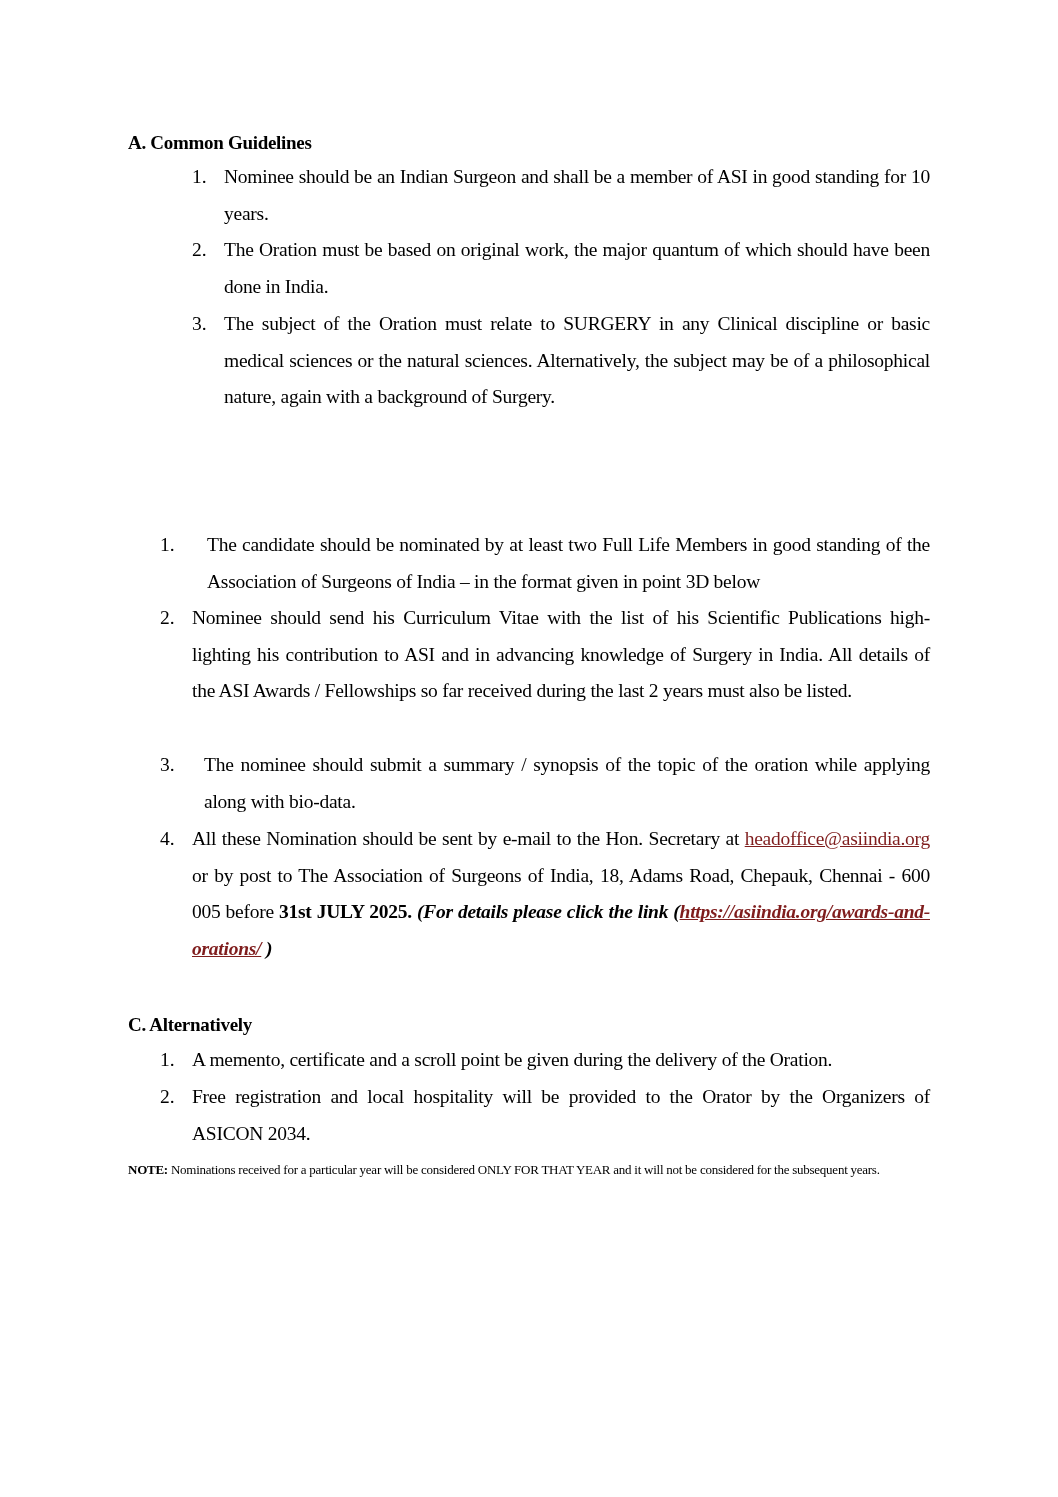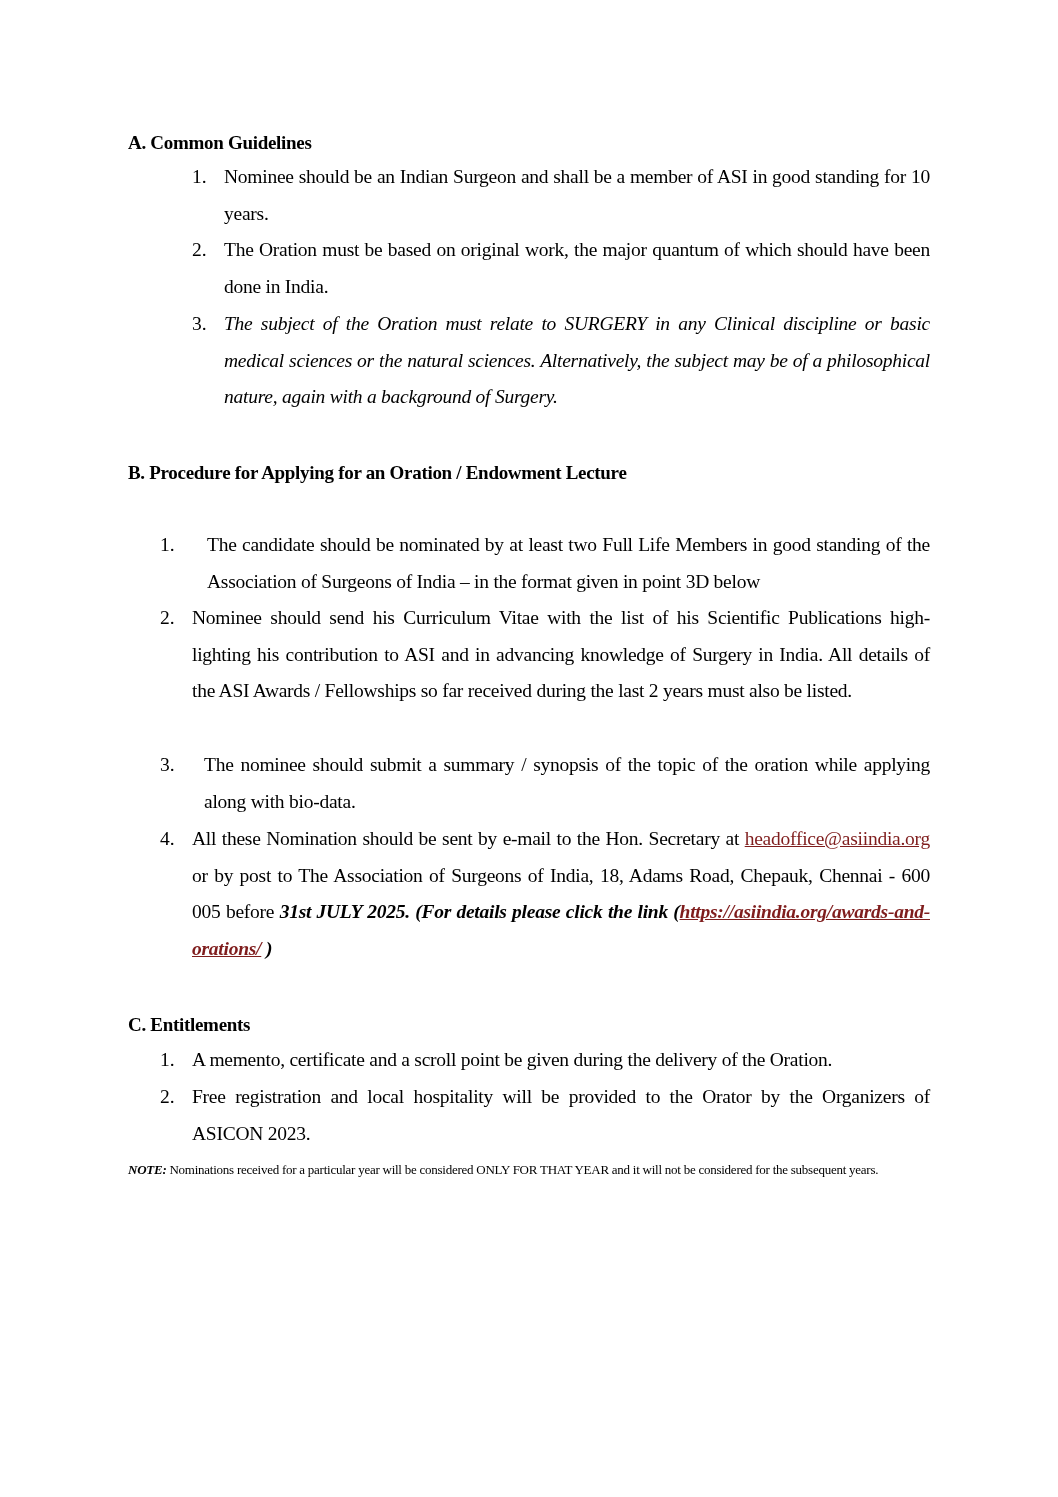--- a/index.html
+++ b/index.html
@@ -4,69 +4,68 @@
 <style>
   html, body { margin: 0; padding: 0; background: #ffffff; }
   body { width: 1058px; height: 1497px; position: relative; overflow: hidden;
          font-family: "Liberation Serif", "DejaVu Serif", serif; color: #000; }
   .page { position: absolute; left: 0; top: 0; width: 1058px; height: 1132px; }
   .heading { position: absolute; left: 128px; font-weight: bold; font-size: 19px; line-height: 24px; letter-spacing: -0.3px; white-space: nowrap; }
   .item { position: absolute; font-size: 19.5px; line-height: 36.6px; }
   .item .num { position: absolute; left: 0; top: 0; }
   .item .txt { display: block; text-align: justify; text-align-last: left; letter-spacing: -0.25px; }
   .link { color: #7f1d1d; text-decoration: underline; }
-  .bold { font-weight: bold; font-style: italic; }
+  .bold { font-weight: bold; }
   .bi { font-weight: bold; font-style: italic; }
   .note { position: absolute; left: 128px; width: 802px; font-size: 13px; line-height: 36.6px; text-align: justify; text-align-last: left; letter-spacing: -0.25px; }
 </style>
 </head>
 <body>
 
 <div class="page">
 
   <div class="heading" style="top:131px;">A. Common Guidelines</div>
 
   <div class="item" style="top:159px; left:192px; width:738px;">
     <span class="num">1.</span>
     <span class="txt" style="margin-left:32px;">Nominee should be an Indian Surgeon and shall be a member of ASI in good standing for 10 years.</span>
   </div>
   <div class="item" style="top:232px; left:192px; width:738px;">
     <span class="num">2.</span>
     <span class="txt" style="margin-left:32px;">The Oration must be based on original work, the major quantum of which should have been done in India.</span>
   </div>
   <div class="item" style="top:306px; left:192px; width:738px;">
     <span class="num">3.</span>
-    <span class="txt" style="margin-left:32px;font-style:italic;">The subject of the Oration must relate to SURGERY in any Clinical discipline or basic medical sciences or the natural sciences. Alternatively, the subject may be of a philosophical nature, again with a background of Surgery.</span>
+    <span class="txt" style="margin-left:32px;">The subject of the Oration must relate to SURGERY in any Clinical discipline or basic medical sciences or the natural sciences. Alternatively, the subject may be of a philosophical nature, again with a background of Surgery.</span>
   </div>
 
-  <div class="heading" style="top:461px;">B. Procedure for Applying for an Oration / Endowment Lecture</div>
 
   <div class="item" style="top:527px; left:160px; width:770px;">
     <span class="num">1.</span>
     <span class="txt" style="margin-left:47px;">The candidate should be nominated by at least two Full Life Members in good standing of the Association of Surgeons of India – in the format given in point 3D below</span>
   </div>
   <div class="item" style="top:600px; left:160px; width:770px;">
     <span class="num">2.</span>
     <span class="txt" style="margin-left:32px;">Nominee should send his Curriculum Vitae with the list of his Scientific Publications high-lighting his contribution to ASI and in advancing knowledge of Surgery in India. All details of the ASI Awards / Fellowships so far received during the last 2 years must also be listed.</span>
   </div>
   <div class="item" style="top:747px; left:160px; width:770px;">
     <span class="num">3.</span>
     <span class="txt" style="margin-left:44px;">The nominee should submit a summary / synopsis of the topic of the oration while applying along with bio-data.</span>
   </div>
   <div class="item" style="top:821px; left:160px; width:770px;">
     <span class="num">4.</span>
     <span class="txt" style="margin-left:32px;"><span>All these Nomination should be sent by e-mail to the Hon. Secretary at </span><a class="link" href="#">headoffice@asiindia.org</a><span> or by post to The Association of Surgeons of India, 18, Adams Road, Chepauk, Chennai - 600 005 before </span><span class="bold">31st JULY 2025.</span><span class="bi"> (For details please click the link (</span><a class="link bi" href="#">https://asiindia.org/awards-and-orations/</a><span class="bi"> )</span></span>
   </div>
 
-  <div class="heading" style="top:1013px;">C. Entitlements</div>
+  <div class="heading" style="top:1013px;">C. Alternatively</div>
 
   <div class="item" style="top:1042px; left:160px; width:770px;">
     <span class="num">1.</span>
     <span class="txt" style="margin-left:32px;">A memento, certificate and a scroll point be given during the delivery of the Oration.</span>
   </div>
   <div class="item" style="top:1079px; left:160px; width:770px;">
     <span class="num">2.</span>
-    <span class="txt" style="margin-left:32px;">Free registration and local hospitality will be provided to the Orator by the Organizers of ASICON 2023.</span>
+    <span class="txt" style="margin-left:32px;">Free registration and local hospitality will be provided to the Orator by the Organizers of ASICON 2034.</span>
   </div>
 
   <div class="note" style="top:1152px;"><span class="bold">NOTE:</span><span> Nominations received for a particular year will be considered ONLY FOR THAT YEAR and it will not be considered for the subsequent years.</span></div>
 
 </div>
 
 </body></html>

